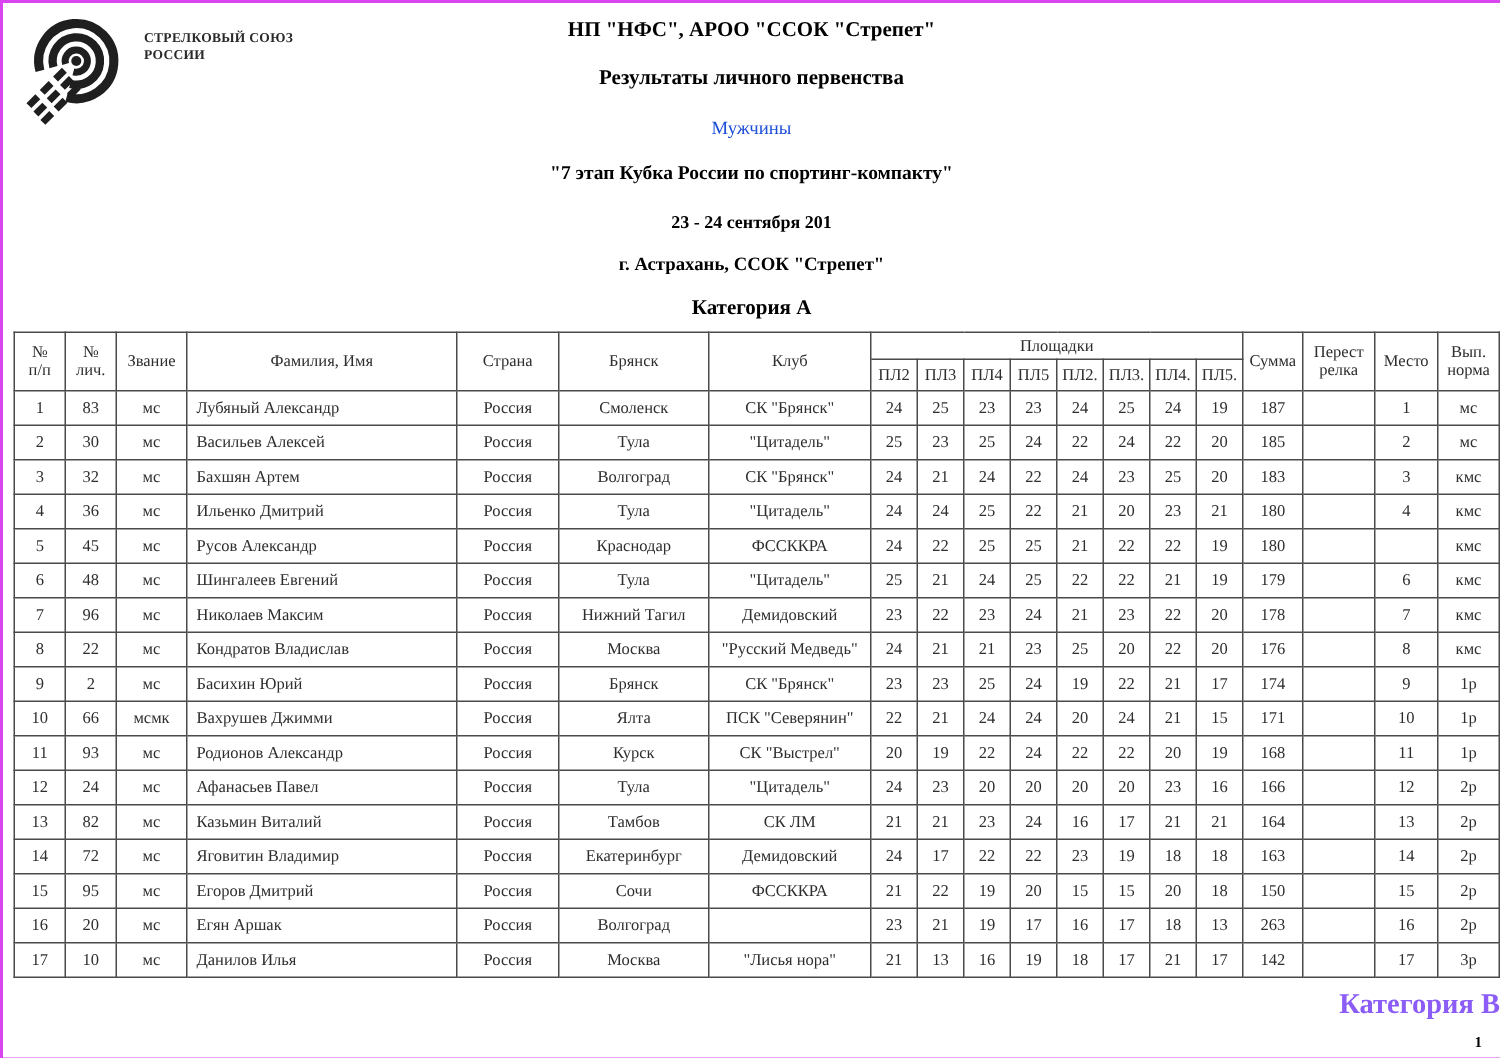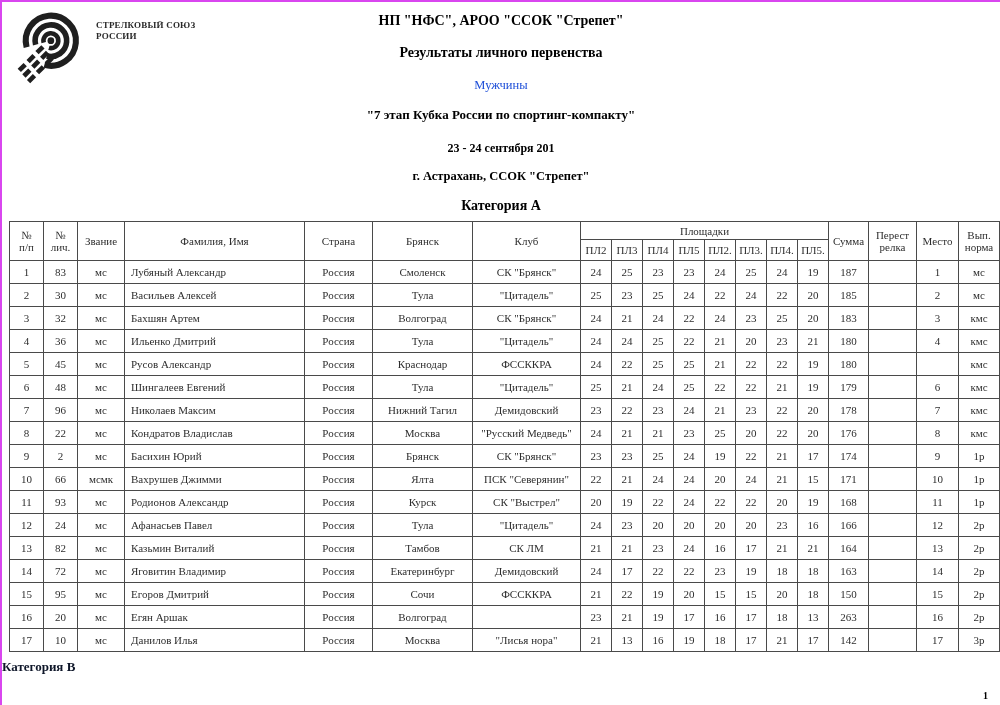--- a/index.html
+++ b/index.html
@@ -41,21 +41,21 @@
   .results th { font-weight:normal; white-space:pre-line; line-height:12px; }
   .results thead tr.group-row th { height:17px; }
   .results thead tr.sub-row th { height:20px; }
   .results tbody td { height:22px; }
   .results td.name-cell { text-align:left; padding-left:6px; }
   
   col.c-num{width:34px} col.c-bib{width:34px} col.c-rank{width:47px}
   col.c-name{width:180px} col.c-country{width:68px} col.c-city{width:100px}
   col.c-club{width:108px} col.c-score{width:31px} col.c-sum{width:40px}
   col.c-shoot{width:48px} col.c-place{width:42px} col.c-norm{width:41px}
-  .cat-b { text-align:left; font-size:13px; font-weight:bold; margin-top:7px; color:#0f172a; }
+  .cat-b { text-align:right; font-size:19px; font-weight:bold; margin-top:7px; color:#8b5cf6; }
   .page-num { position:absolute; right:12px; bottom:4px; font-size:10px; font-weight:bold; color:#000; }
 </style>
 </head>
 <body>
 
 <div class="page">
 
   <div class="org-left">
     <svg viewBox="0 0 84 84">
       <g stroke="#1f1f1f" fill="none">

